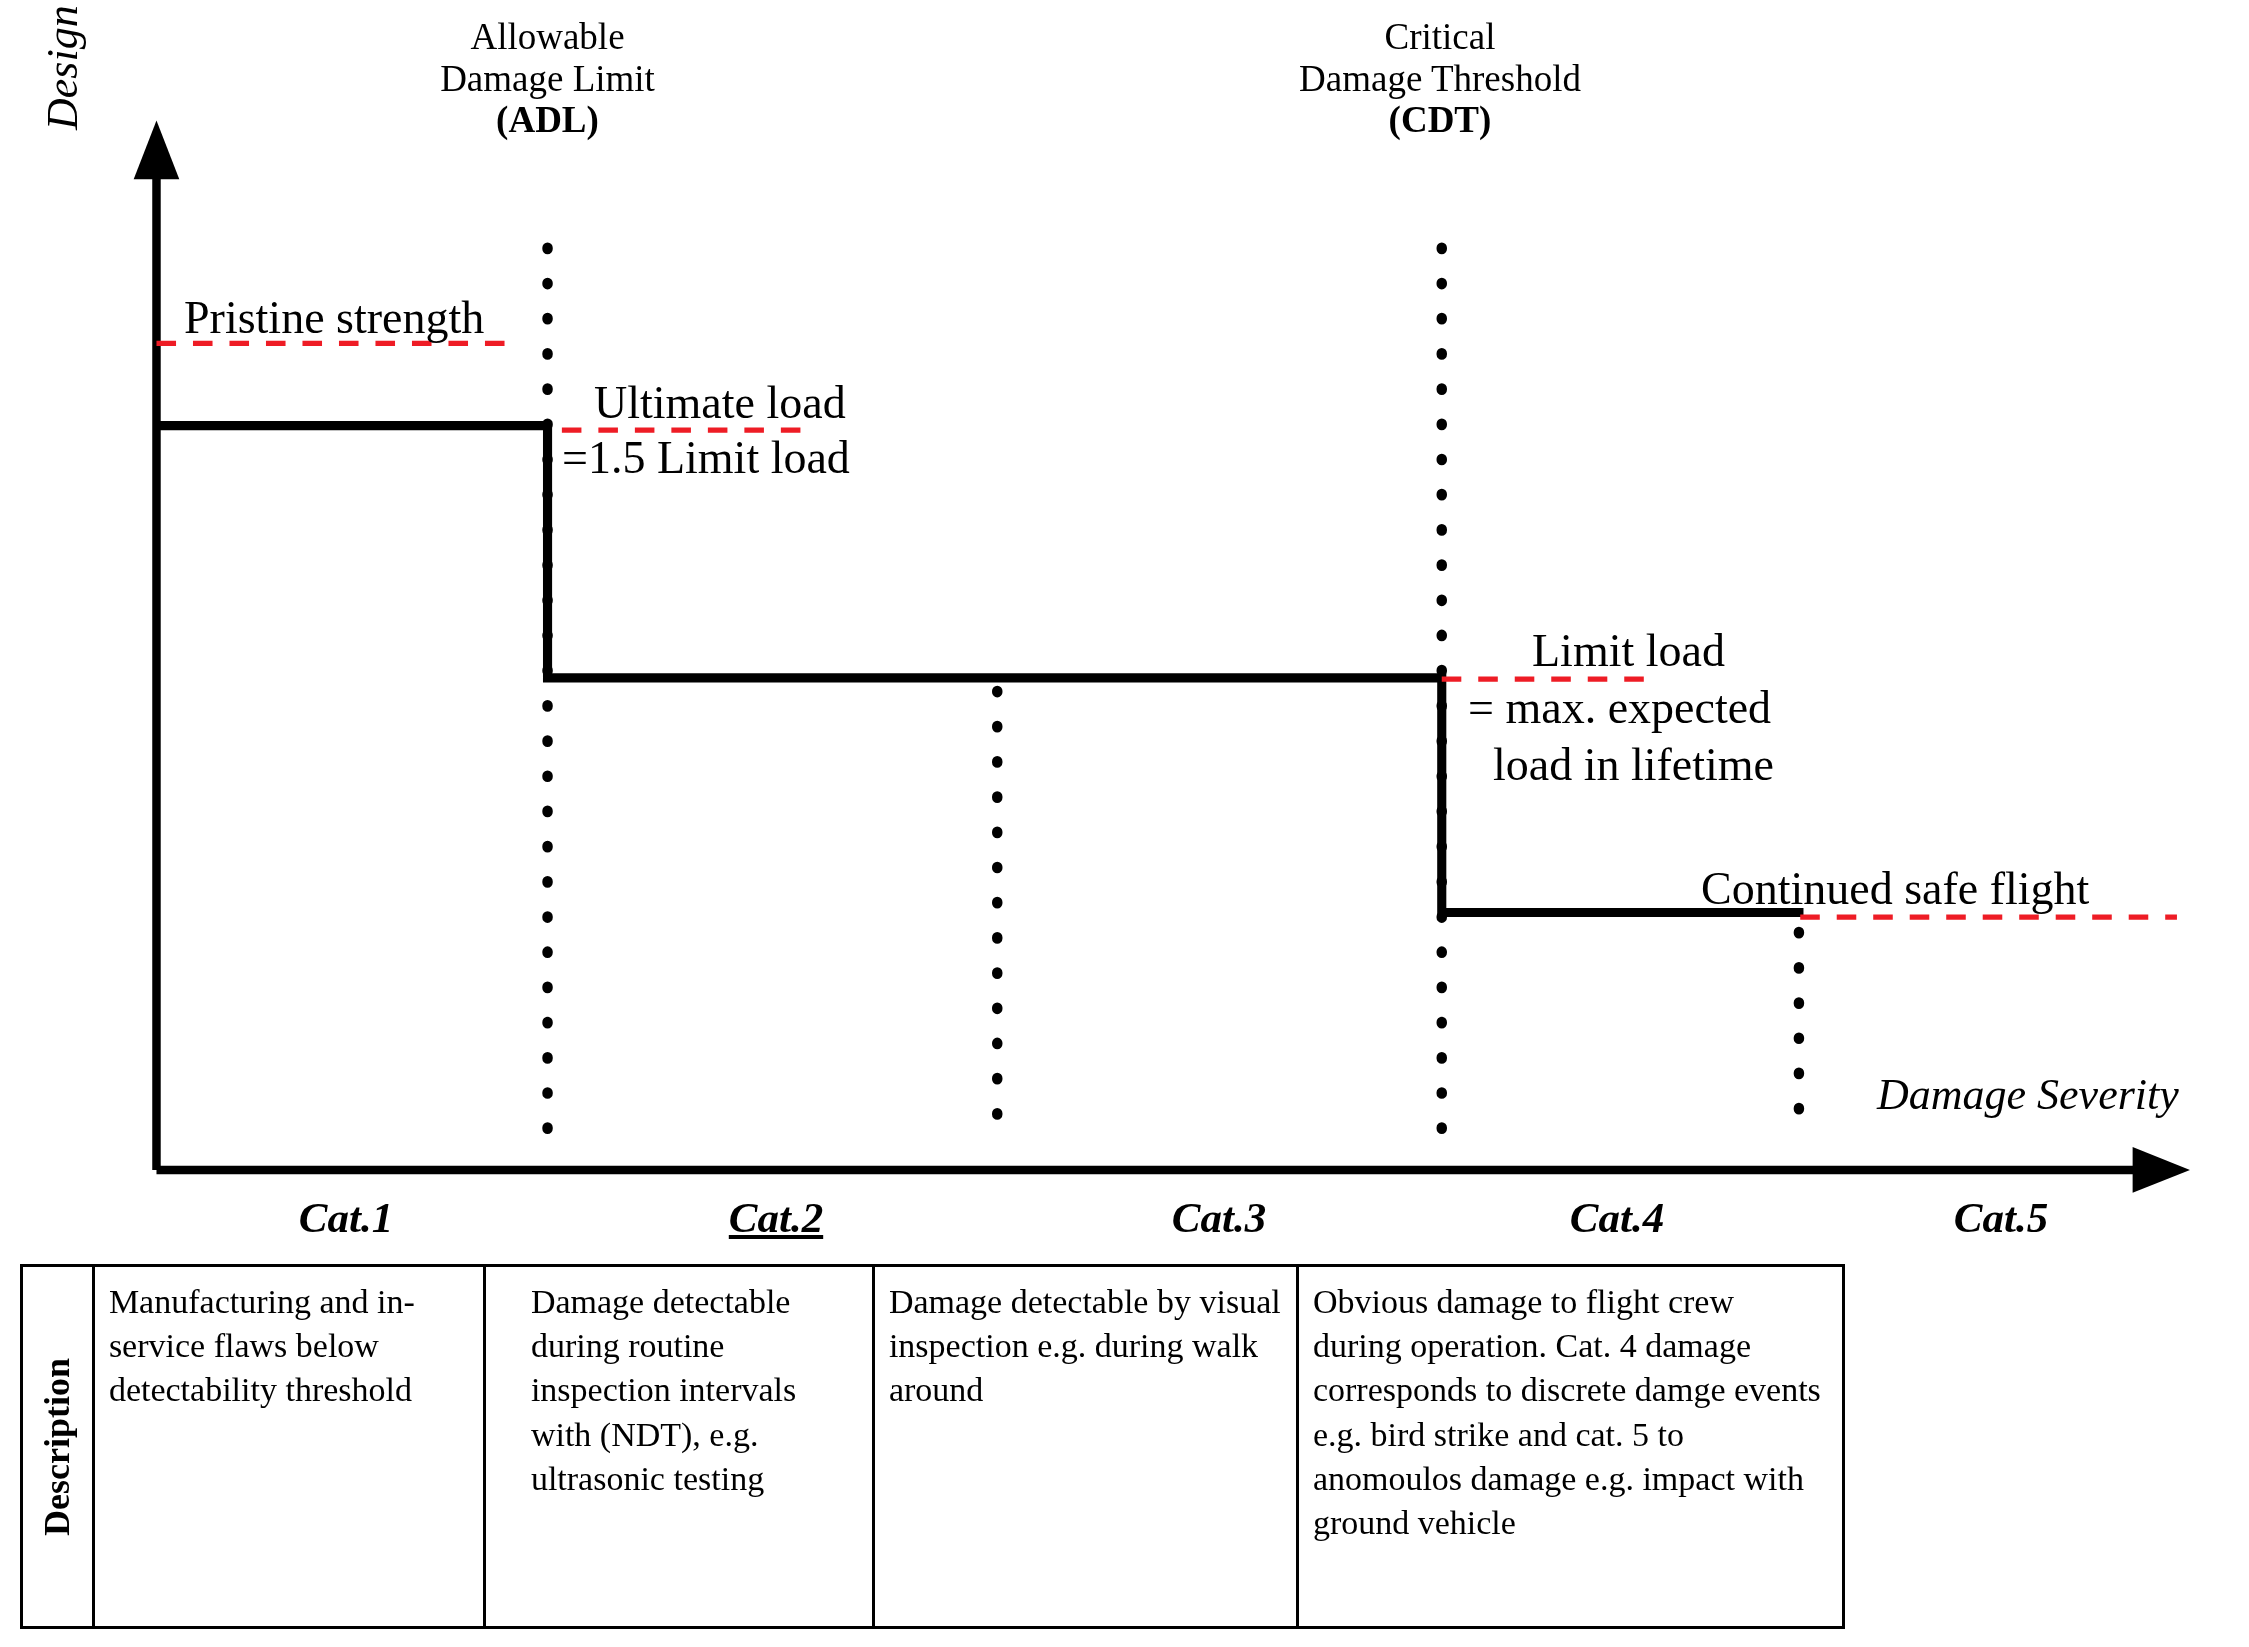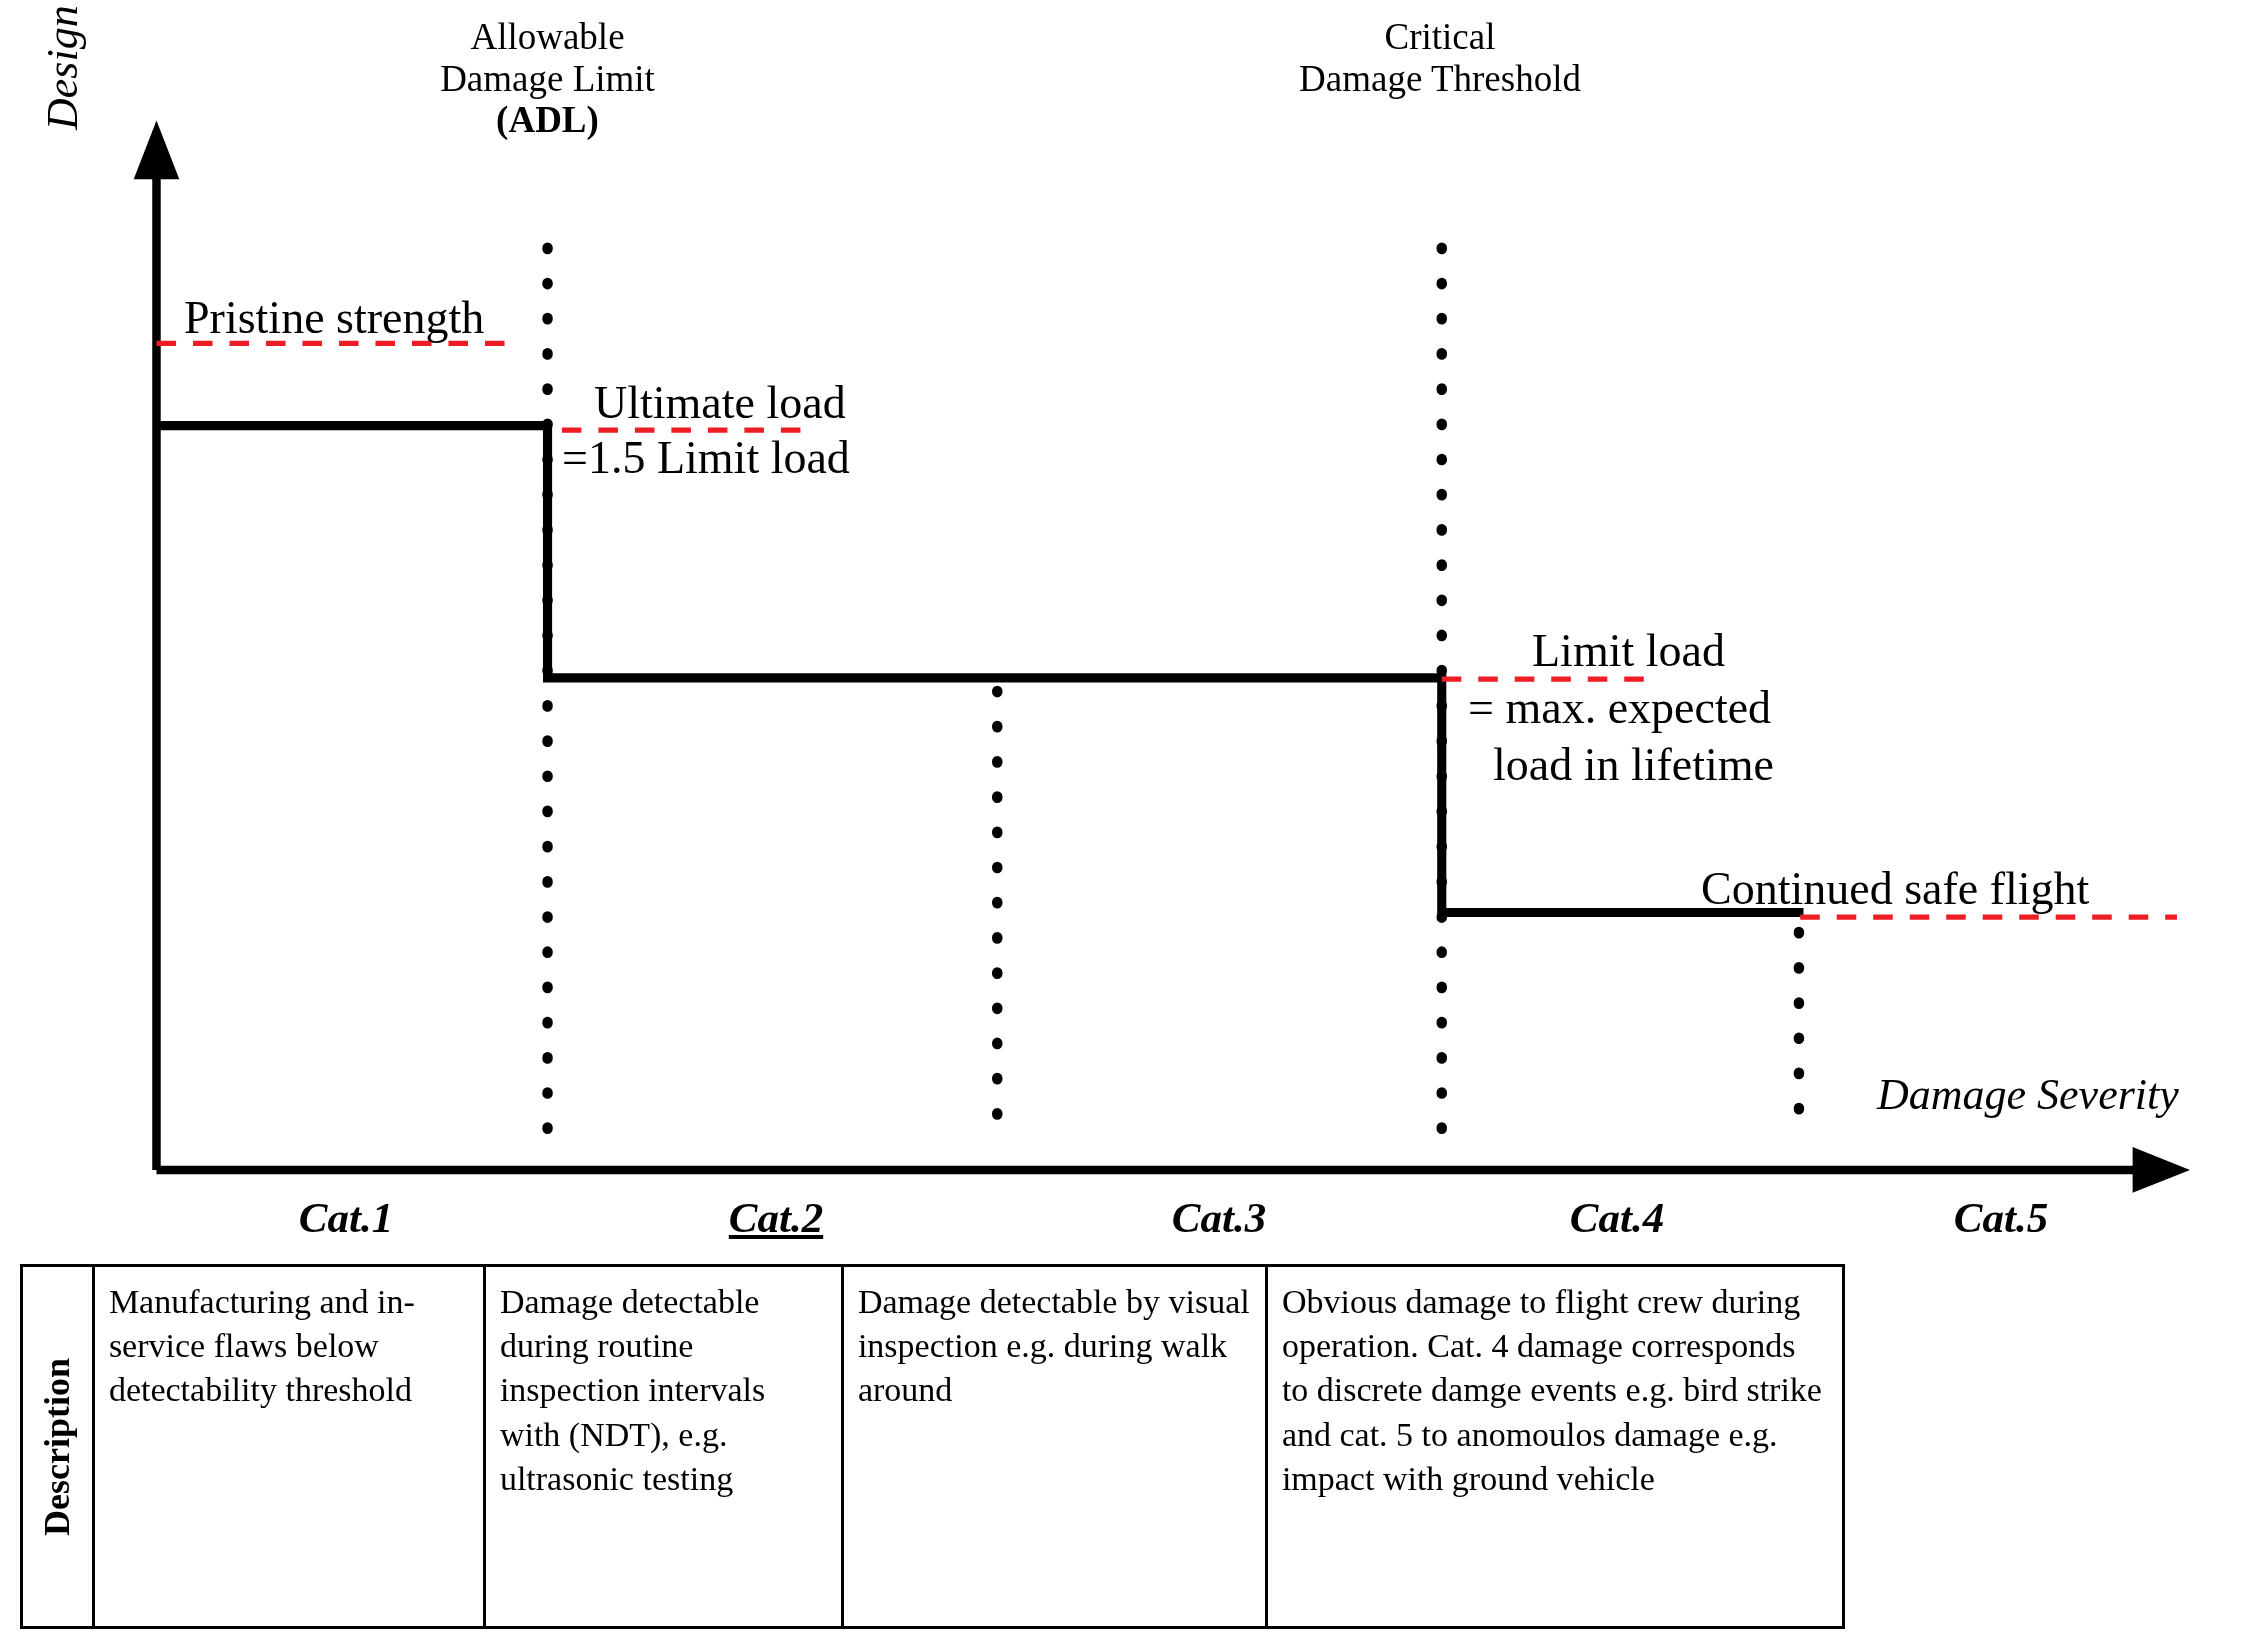--- a/index.html
+++ b/index.html
@@ -98,21 +98,21 @@
   }
   .desc-cell {
     border-right: 3.3px solid #000;
     box-sizing: border-box;
     padding: 13px 11.7px 6.5px 14.3px;
     font-size: 34px;
     line-height: 1.30;
   }
   .desc-cell:last-child { border-right: none; }
   .c1 { width: 391px; flex: none; }
-  .c2 { width: 358px; flex: none; }
+  .c2 { width: 358px; flex: none; margin-left: 31px; }
   .c3 { width: 424px; flex: none; }
   .c4 { flex: 1 1 auto; }
 
   svg#plot {
     position: absolute;
     left: 0; top: 0;
     width: 2250px;
     height: 1647px;
     pointer-events: none;
   }
@@ -170,20 +170,21 @@
 
   <div class="hdr" style="left:352px; top:16.3px; width:391px;">
     <div>Allowable</div>
     <div>Damage Limit</div>
     <div style="font-weight:bold;">(ADL)</div>
   </div>
 
   <div class="hdr" style="left:1212px; top:16.3px; width:456px;">
     <div>Critical</div>
     <div>Damage Threshold</div>
+    <div style="font-weight:bold;">(CDT)</div>
   </div>
 
   <div class="ann" style="left:184px; top:293px;">Pristine strength</div>
 
   <div class="ann" style="left:594px; top:378px;">Ultimate load</div>
   <div class="ann" style="left:562px; top:433px;">=1.5 Limit load</div>
 
   <div class="ann" style="left:1532px; top:626px;">Limit load</div>
   <div class="ann" style="left:1468px; top:683px;">= max. expected</div>
   <div class="ann" style="left:1493px; top:740px;">load in lifetime</div>

